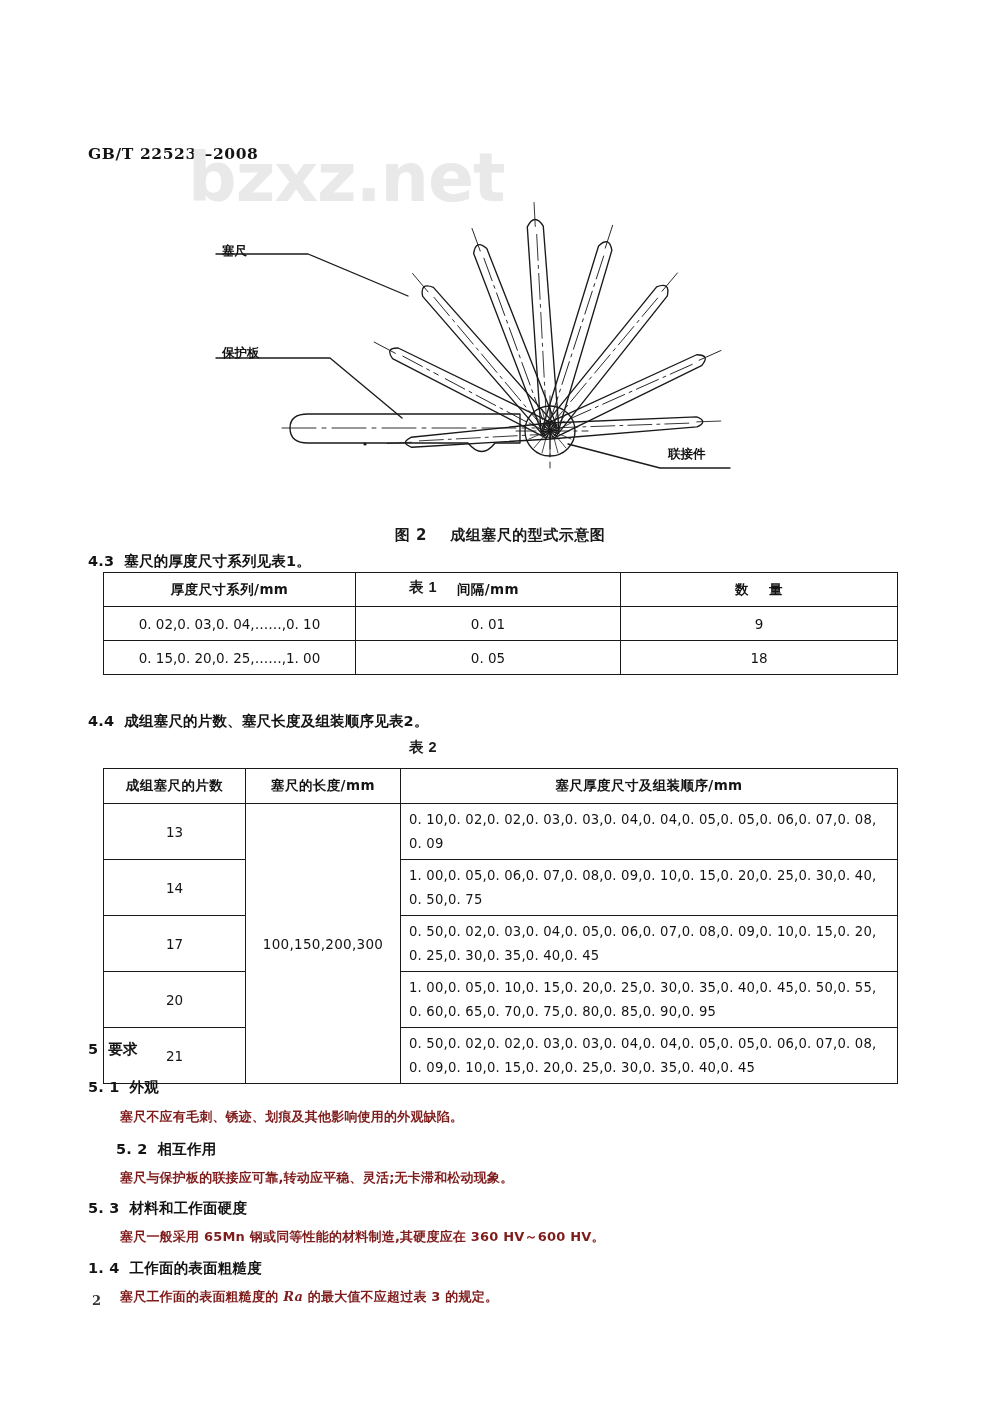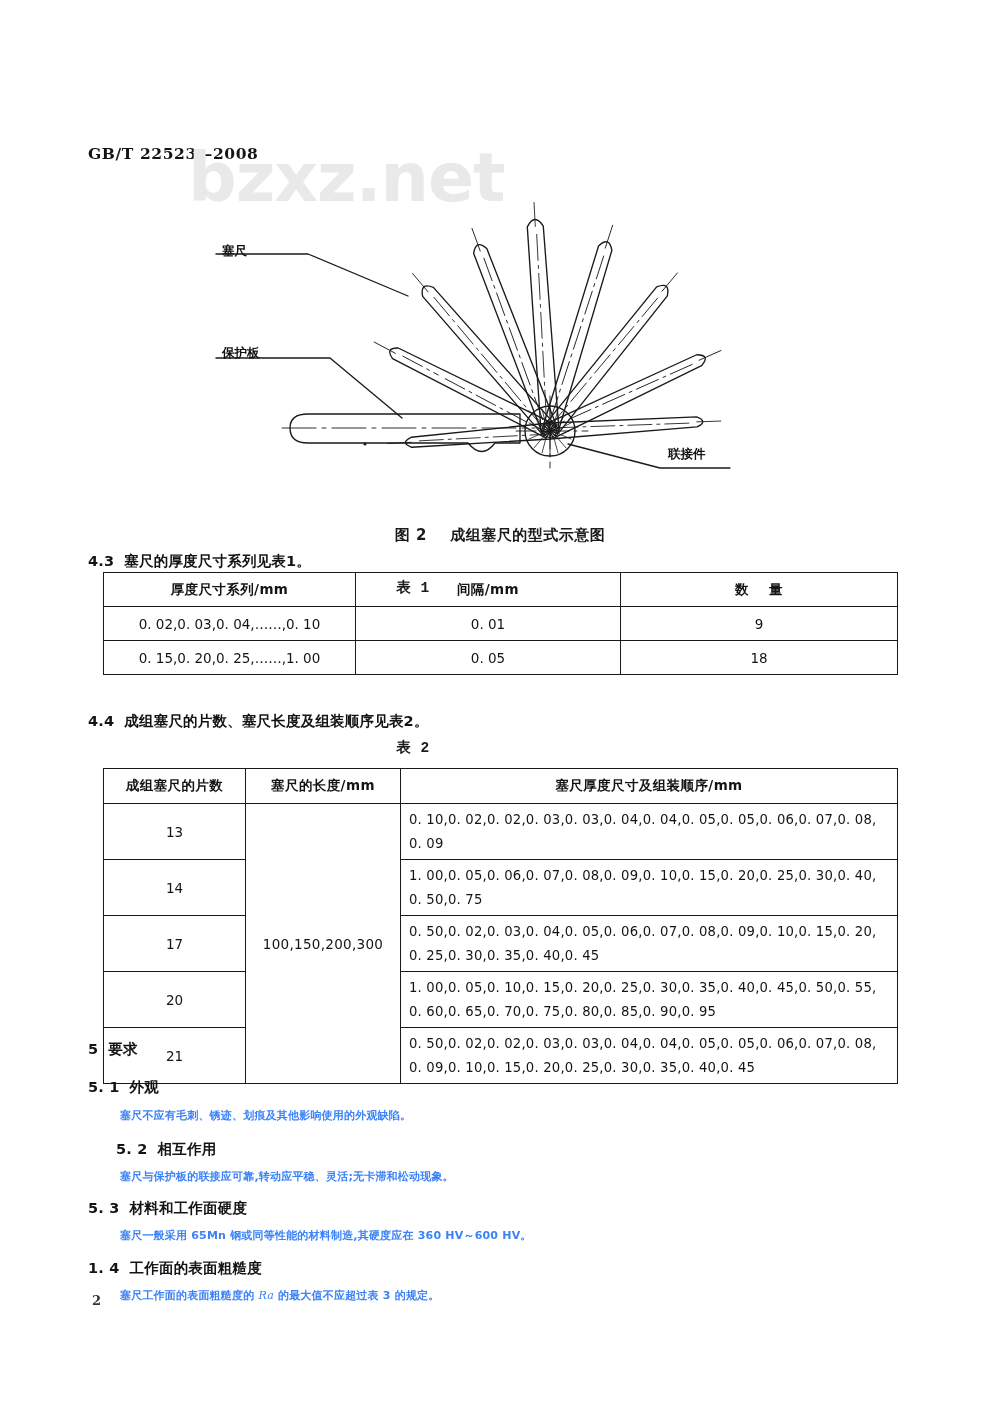--- a/index.html
+++ b/index.html
@@ -91,42 +91,42 @@
     font-size: 14.5px;
     font-weight: bold;
     color: #141414;
     white-space: nowrap;
     letter-spacing: 0.2px;
   }
   .clause .num { display: inline-block; margin-right: 10px; }
   .body-text {
     position: absolute;
     font-family: "DejaVu Sans", "Liberation Sans", sans-serif;
-    font-size: 11px;
-    font-weight: bold;
-    color: #3b82f6;
+    font-size: 13px;
+    font-weight: bold;
+    color: #7f1d1d;
     white-space: nowrap;
     letter-spacing: 0.2px;
   }
   .body-text em {
     font-family: "DejaVu Serif", "Liberation Serif", serif;
     font-style: italic;
-    font-weight: normal;
+    font-weight: bold;
   }
 
   .p43 { left: 88px; top: 552px; }
   .p44 { left: 88px; top: 712px; }
 
   
   .table-title {
     position: absolute;
     width: 816px;
-    left: 5px;
+    left: 15px;
     text-align: center;
-    font-family: Liberation Mono, monospace;
+    font-family: Liberation Sans, sans-serif;
     font-weight: bold;
     font-size: 14.5px;
     letter-spacing: 0.5px;
   }
   .t1-title { top: 578px; }
   .t2-title { top: 738px; }
 
   
   table.gb {
     position: absolute;

